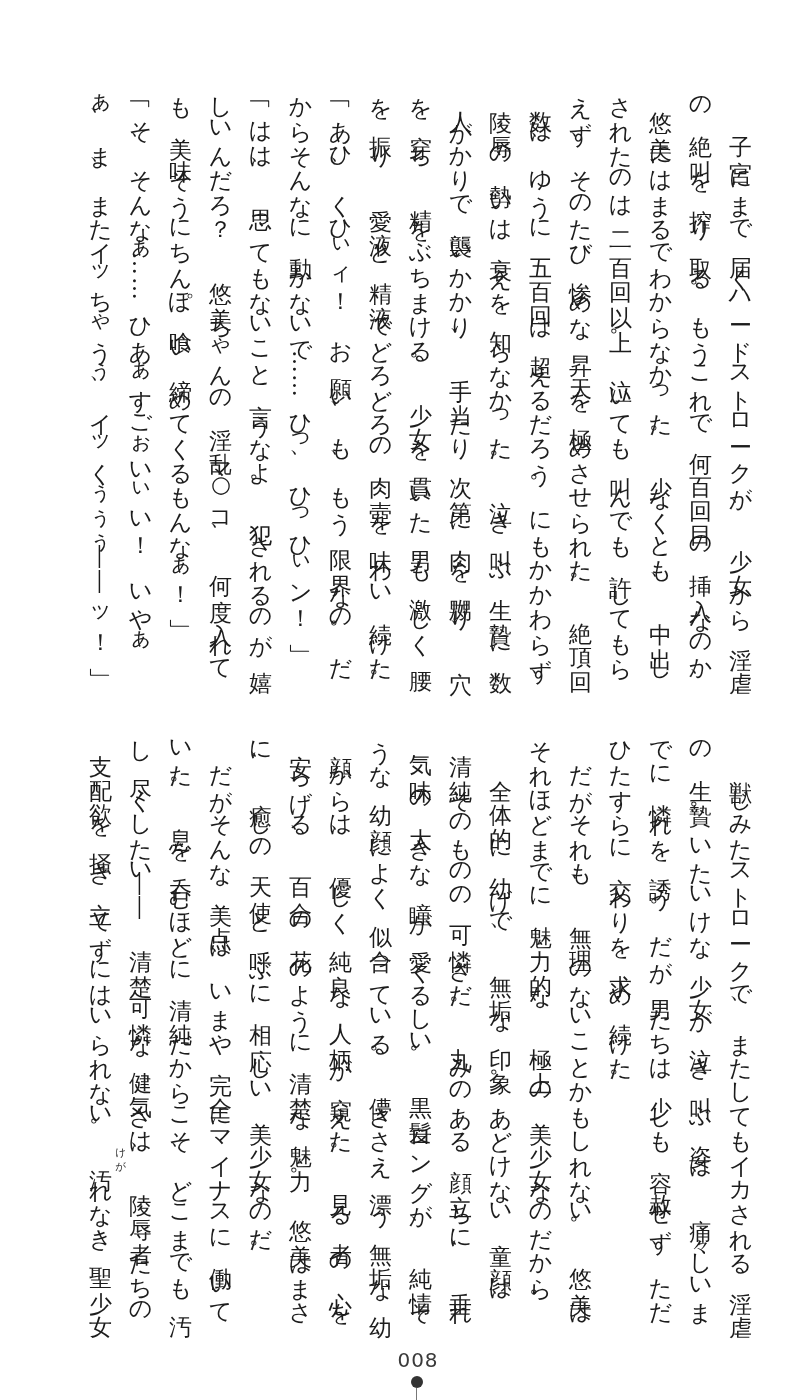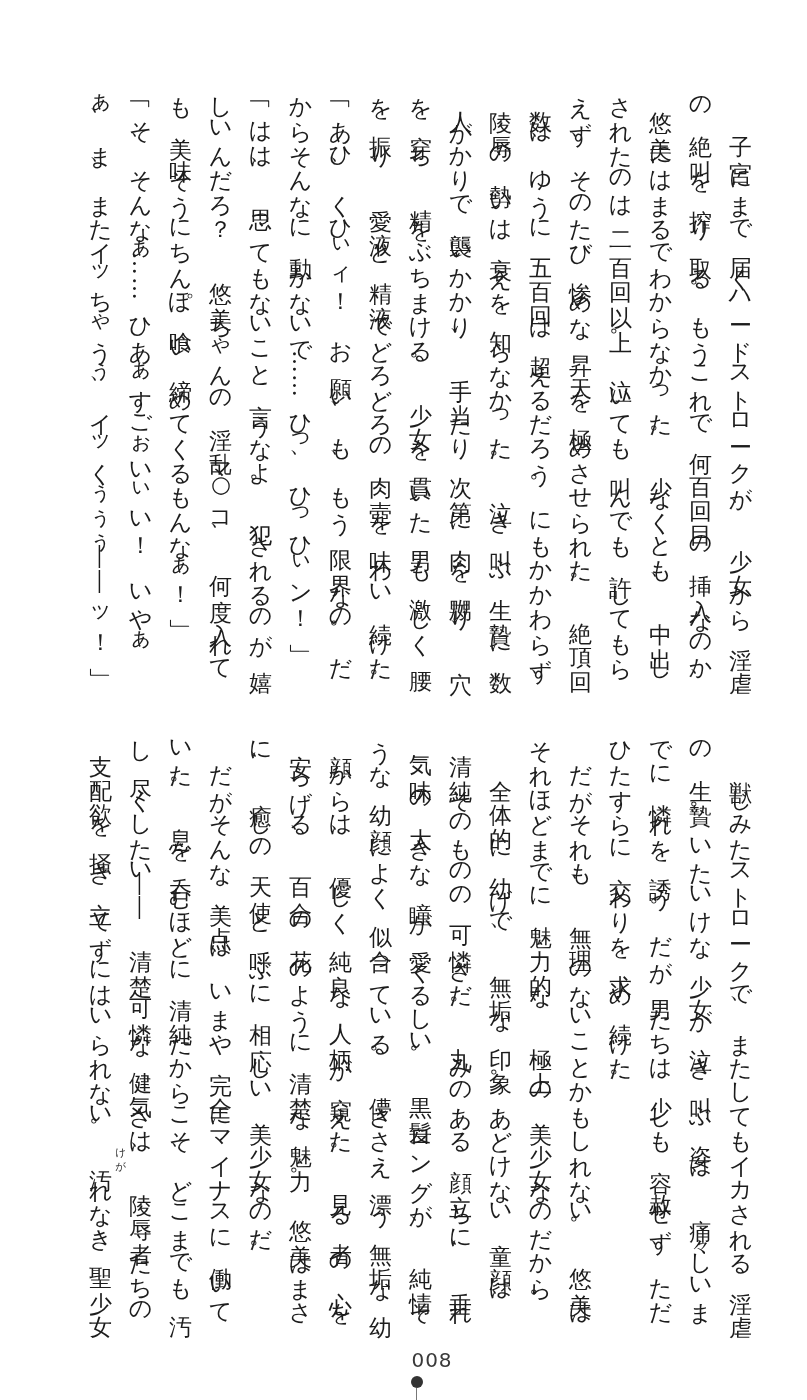--- a/index.html
+++ b/index.html
@@ -47,21 +47,21 @@
       top: 1141px;
       width: 12px;
       writing-mode: vertical-rl;
       font-family: "DejaVu Serif", "Liberation Serif", serif;
       font-size: 10.5px;
       line-height: 12px;
       color: #1c1c1c;
     }
     .page-number {
       position: absolute;
-      left: 392px;
+      left: 378px;
       top: 1348px;
       width: 80px;
       text-align: center;
       font-family: "DejaVu Sans", "Liberation Sans", sans-serif;
       font-size: 20px;
       letter-spacing: 1px;
       color: #3a3a3a;
     }
     .page-dot {
       position: absolute;

